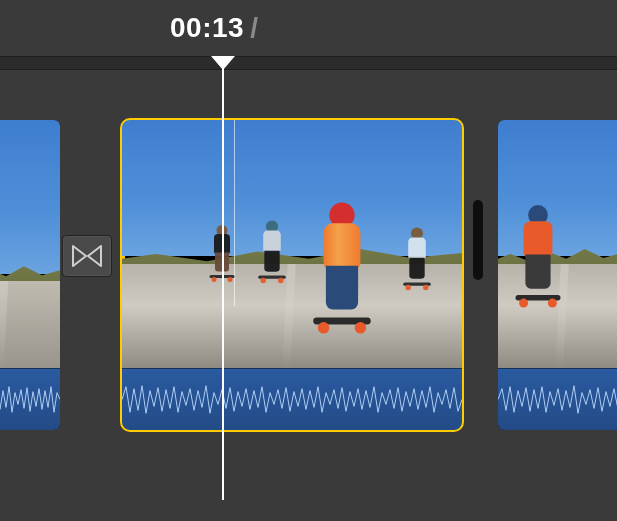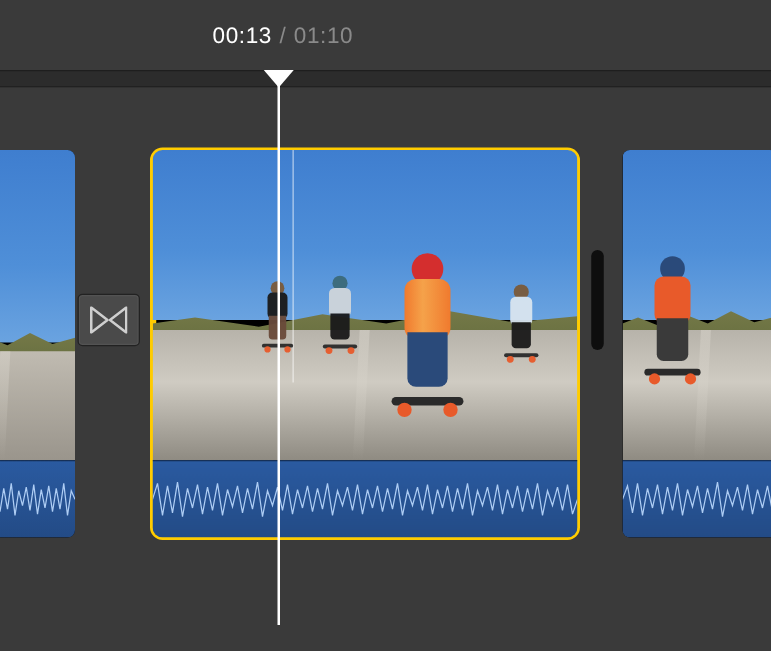--- a/index.html
+++ b/index.html
@@ -8,22 +8,22 @@
     background: #3a3a3a;
     font-family: -apple-system, "Helvetica Neue", Arial, sans-serif;
     position: relative;
   }
   .timecode-bar {
     height: 56px;
     background: #3a3a3a;
     display: flex;
     align-items: center;
     padding-left: 170px;
-    font-size: 18px;
-    font-weight: 400;
+    font-size: 28px;
+    font-weight: 700;
     letter-spacing: 0.5px;
   }
   .tc-current { color: #ffffff; }
   .tc-sep { color: #8a8a8a; margin: 0 6px; }
   .tc-total { color: #8a8a8a; }
   .ruler {
     height: 14px;
     background: #2c2c2c;
     border-top: 1px solid #1e1e1e;
     border-bottom: 1px solid #1e1e1e;
@@ -222,21 +222,20 @@
     width: 1px;
     background: rgba(255,255,255,0.6);
   }
 </style>
 </head>
 <body>
 
 <div class="timecode-bar">
   <span class="tc-current">00:13</span>
   <span class="tc-sep">/</span>
-  <span class="tc-total">01:10</span>
 </div>
 
 <div class="ruler"></div>
 
 <div class="track-area">
 
   <div class="clips-row">
 
     <div class="clip clip-left">
       <div class="vid">

